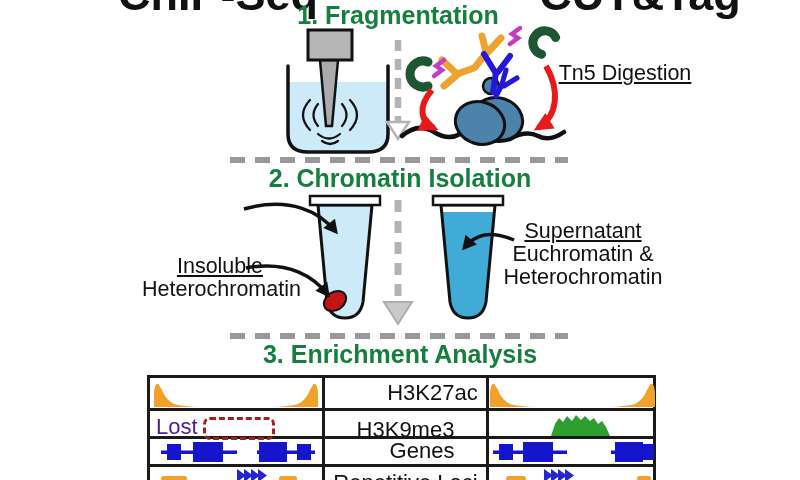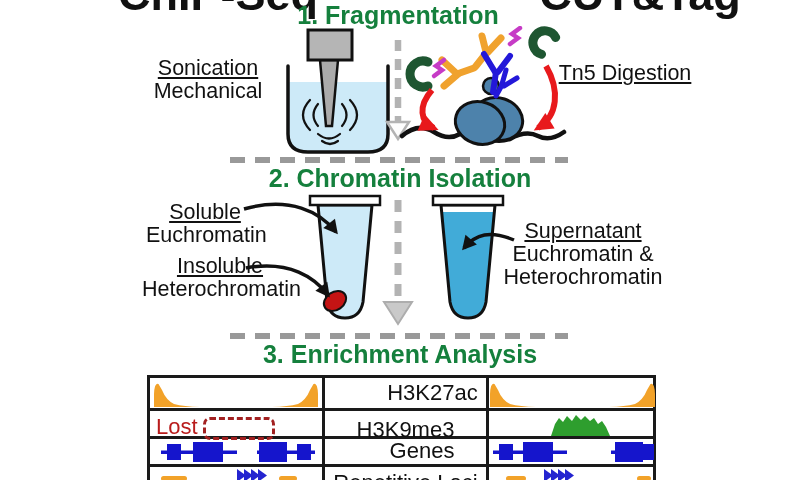--- a/index.html
+++ b/index.html
@@ -7,37 +7,33 @@
     font-family:"Liberation Sans",sans-serif;color:#111;}
   .abs{position:absolute;}
   .method-title{font-size:45px;font-weight:bold;line-height:1;text-align:center;letter-spacing:0px;white-space:nowrap;}
   .section-title{font-size:25px;font-weight:bold;color:#15803d;text-align:center;white-space:nowrap;}
   .lbl{font-size:21.5px;line-height:23px;text-align:center;color:#111;white-space:nowrap;}
   .u{text-decoration:underline;text-underline-offset:2px;}
   .row-label{font-size:22px;text-align:center;display:flex;align-items:center;justify-content:center;}
   .gridline-h{position:absolute;left:0;width:100%;height:3px;background:#1a1a1a;}
   .gridline-v{position:absolute;top:0;width:3px;height:100%;background:#1a1a1a;}
   #lost-box{border:3px dashed #a22020;border-radius:7px;}
-  #lost-text{font-size:22px;color:#b91c1c;line-height:24px;}
+  #lost-text{font-size:22px;color:#4c1d95;line-height:24px;}
   svg{display:block;}
 </style>
 </head>
 <body>
 
 <div id="canvas">
 
   <div class="abs method-title" style="left:118px;top:-28px;width:200px;">ChIP-Seq</div>
   <div class="abs method-title" style="left:520px;top:-28px;width:240px;">CUT&amp;Tag</div>
 
   <div class="abs section-title" style="left:248px;top:1px;width:300px;">1. Fragmentation</div>
 
-  <div class="abs lbl" style="left:143px;top:57px;width:130px;">
-    <span class="u">Sonication</span><br>
-    <span>Mechanical</span>
-  </div>
 
   <svg class="abs" style="left:282px;top:28px;" width="112" height="130" viewBox="0 0 112 130">
     <path d="M6,54 L6,106 Q6,124 26,124 L86,124 Q106,124 106,106 L106,54 Z" fill="#cdeaf8"></path>
     <path d="M6,38 L6,106 Q6,124 26,124 L86,124 Q106,124 106,106 L106,38" fill="none" stroke="#111" stroke-width="3.5" stroke-linecap="round"></path>
     <polygon points="38,32 56,32 50,98 44,98" fill="#ababab" stroke="#111" stroke-width="2.5"></polygon>
     <rect x="26" y="2" width="44" height="30" fill="#b5b5b5" stroke="#111" stroke-width="3"></rect>
     <g fill="none" stroke="#111" stroke-width="2.2" stroke-linecap="round">
       <path d="M36,76 q-9,11 0,22"></path>
         <path d="M28,72 q-14,15 0,30"></path>
       <path d="M60,76 q9,11 0,22"></path>
@@ -103,24 +99,20 @@
   <div class="abs lbl" style="left:550px;top:62px;width:150px;">
     <span class="u">Tn5 Digestion</span><br>
   </div>
 
   <svg class="abs" style="left:230px;top:156px;" width="338" height="8" viewBox="0 0 338 8">
     <line x1="0" y1="4" x2="338" y2="4" stroke="#999" stroke-width="6" stroke-dasharray="15 10"></line>
   </svg>
 
   <div class="abs section-title" style="left:230px;top:164px;width:340px;">2. Chromatin Isolation</div>
 
-  <div class="abs lbl" style="left:146px;top:201px;width:118px;">
-    <span class="u">Soluble</span><br>
-    <span>Euchromatin</span>
-  </div>
   <div class="abs lbl" style="left:142px;top:255px;width:156px;">
     <span class="u">Insoluble</span><br>
     <span>Heterochromatin</span>
   </div>
 
   <svg class="abs" style="left:304px;top:194px;" width="82" height="132" viewBox="0 0 82 132">
     <path d="M14,11 L23,108 Q26,124 41,124 Q56,124 59,108 L68,11 Z" fill="#cdeaf8" stroke="#111" stroke-width="3" stroke-linejoin="round"></path>
     <ellipse cx="31" cy="107" rx="12" ry="9" fill="#c41414" stroke="#111" stroke-width="2" transform="rotate(-35 31 107)"></ellipse>
     <rect x="6" y="2" width="70" height="9" fill="#fff" stroke="#111" stroke-width="2.5"></rect>
   </svg>

